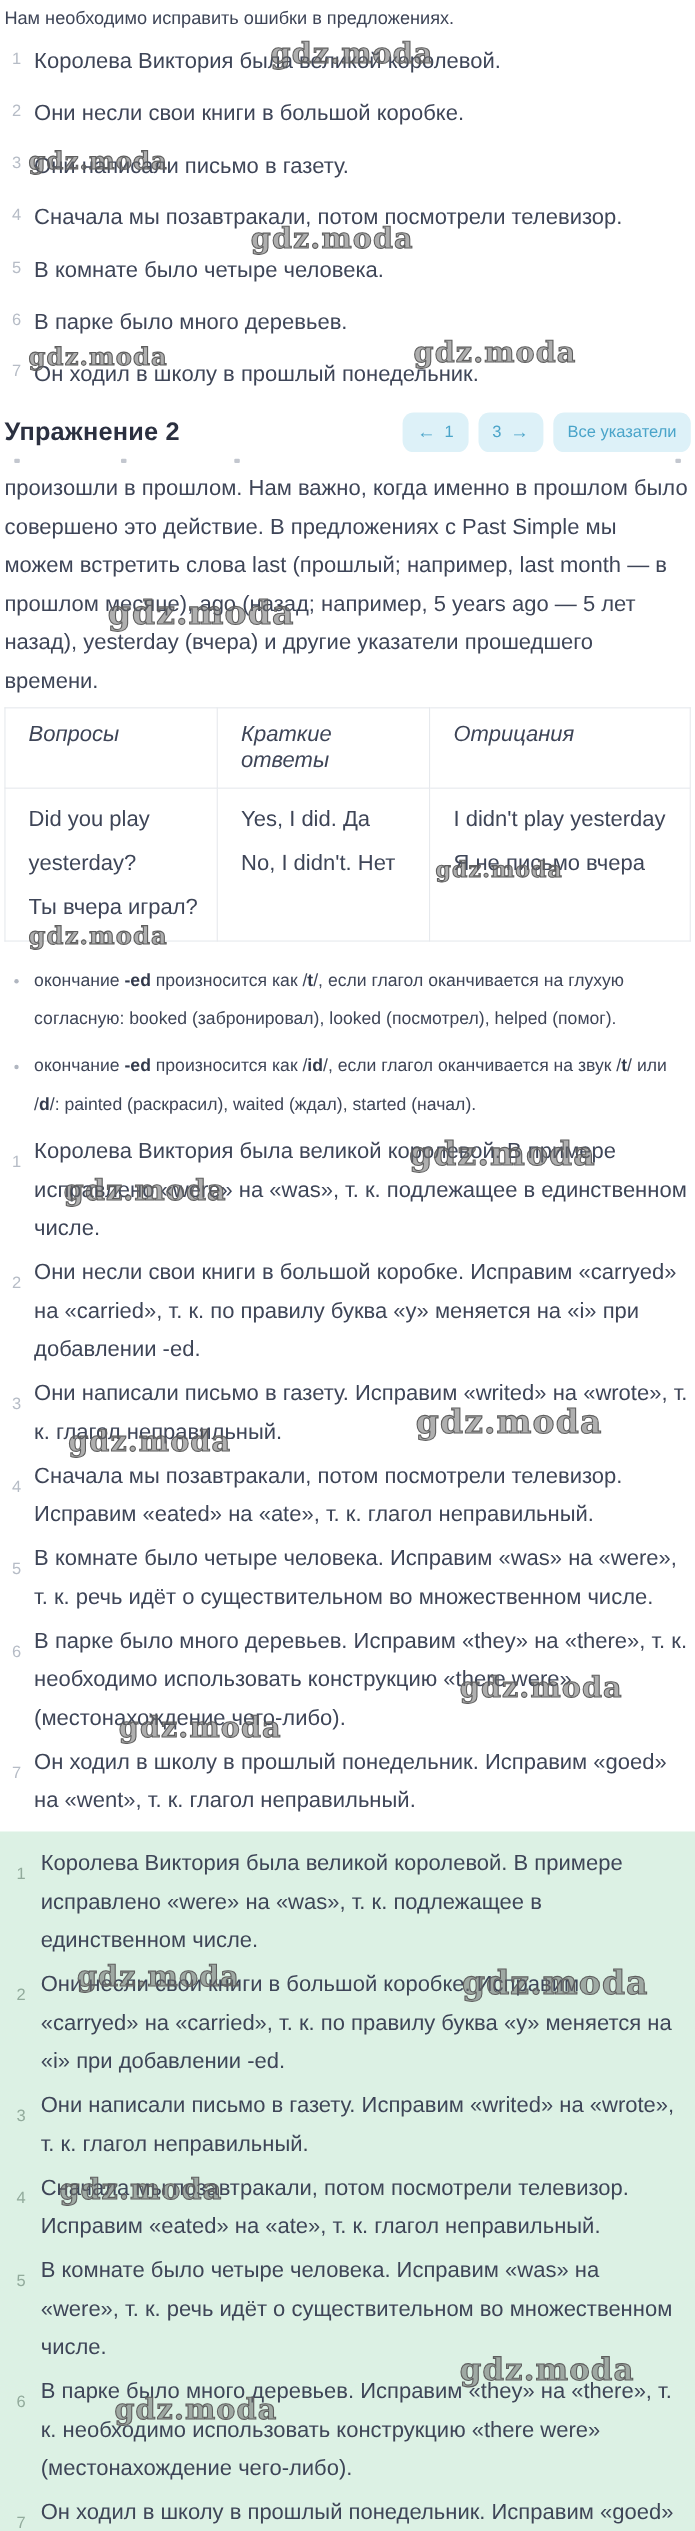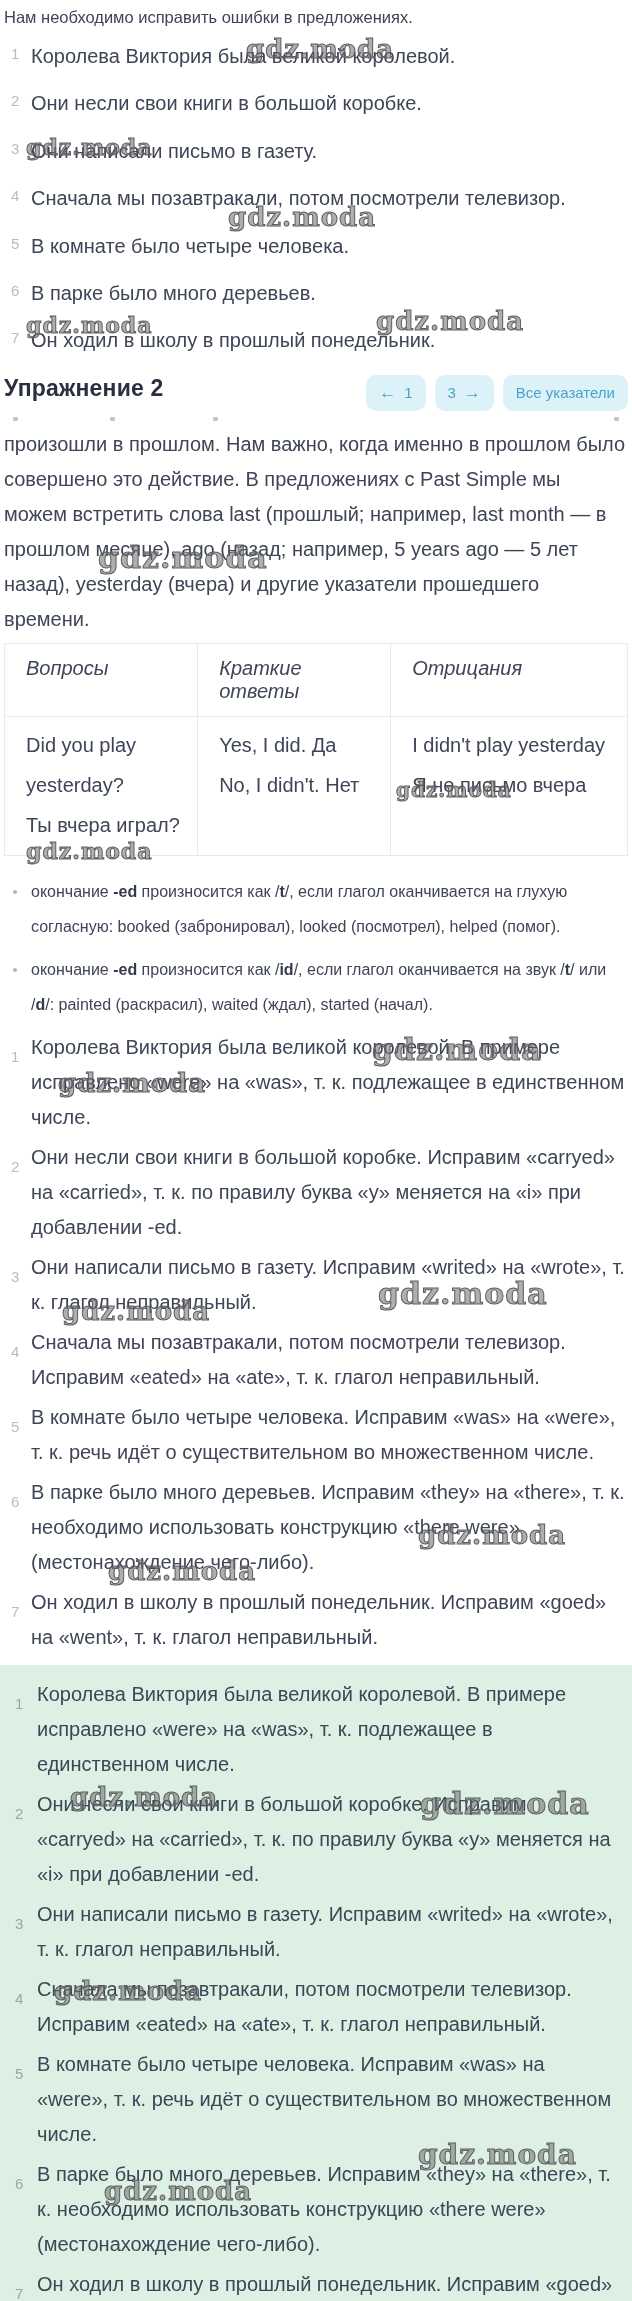--- a/index.html
+++ b/index.html
@@ -14,21 +14,21 @@
   .content { padding: 0 4px; position: relative; }
 
   
   .task-intro { font-size: 16.5px; margin: 8px 0 16px; }
   .num-list { list-style: none; }
   .num-item { display: flex; align-items: flex-start; margin-bottom: 21px; line-height: 1.32; }
   .num-item .num { flex: none; width: 27px; padding-left: 7px; color: #b6bcc6; font-size: 15px; padding-top: 1px; }
   .num-item .itext { flex: 1; font-size: 20px; }
 
   
-  .header-row { display: flex; justify-content: space-between; align-items: flex-start; margin: 18px 0 2px; }
+  .header-row { display: flex; justify-content: space-between; align-items: center; margin: 18px 0 2px; }
   h1 { font-size: 23px; font-weight: 700; color: #2b3040; letter-spacing: 0.2px; }
   .pagination { display: flex; gap: 9px; }
   .pg {
     background: #ddf1f8; color: #4aa4c9; border: none; border-radius: 10px;
     height: 36px; padding: 0 13px; font-size: 15px;
     display: flex; align-items: center; gap: 8px; cursor: pointer;
     font-family: inherit;
   }
   .pg .arr { font-size: 17px; line-height: 1; }
 

